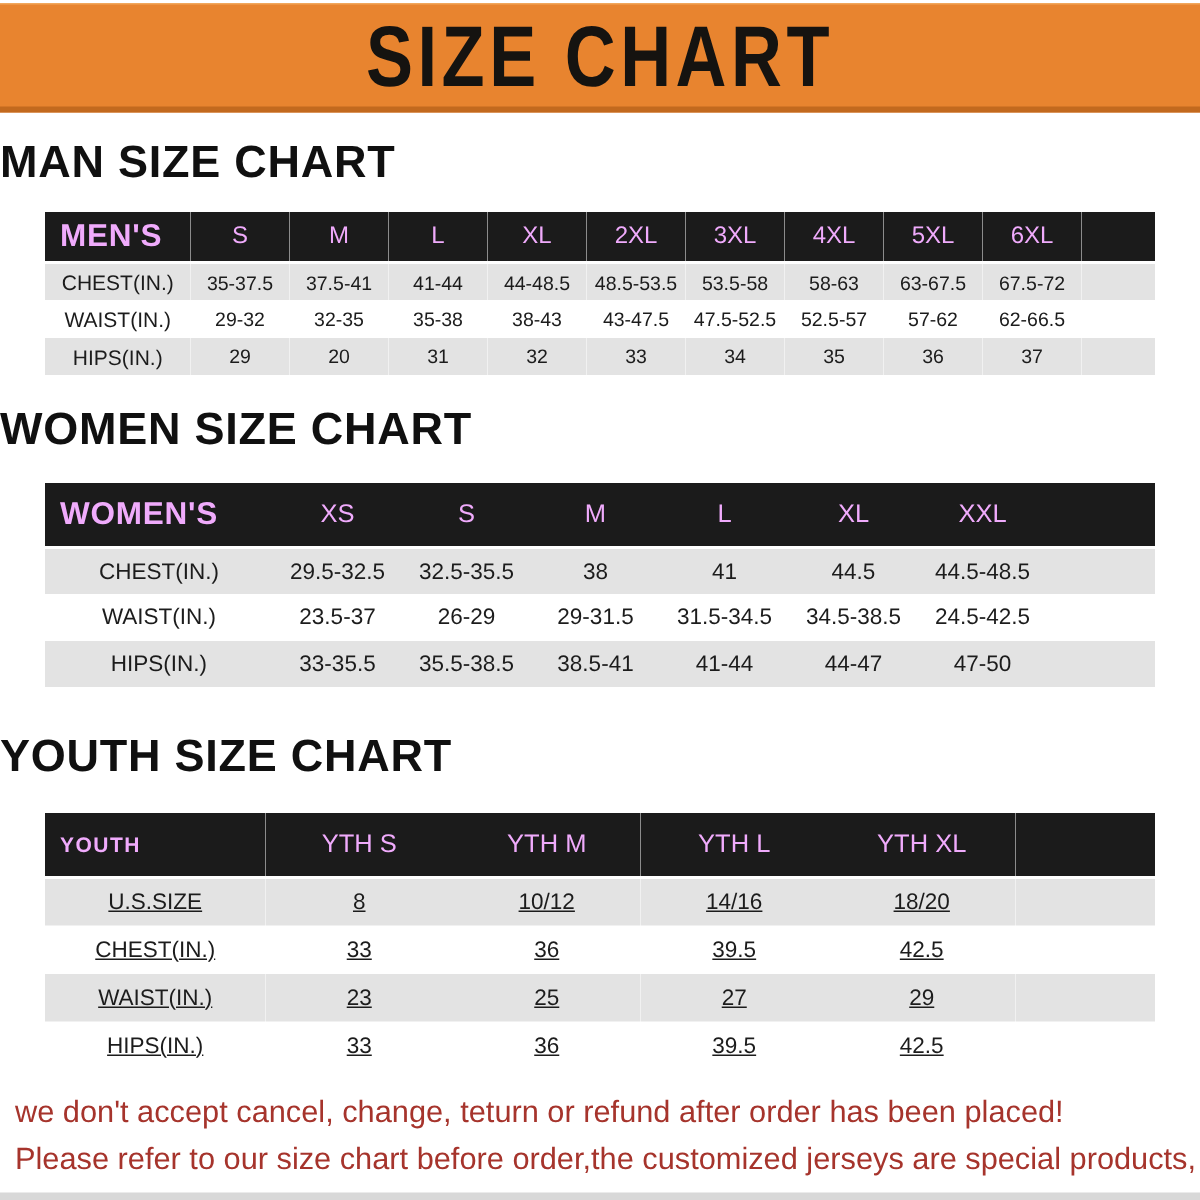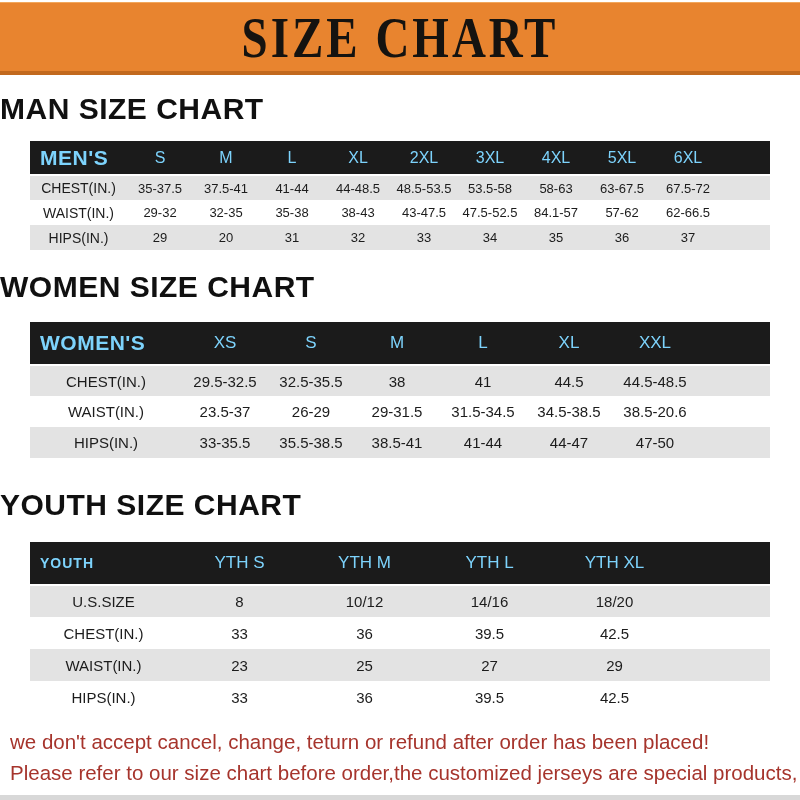--- a/index.html
+++ b/index.html
@@ -54,21 +54,21 @@
     table-layout: fixed;
     width: 740px;
     margin: 0 auto;
   }
   #men-table   { margin-top: 14px; }
   #women-table { margin-top: 17px; }
   #youth-table { margin-top: 19px; }
 
   thead th {
     background: #1b1b1b;
-    color: #7dd3fc;
+    color: #f0abfc;
     font-weight: 400;
     text-align: center;
     border-bottom: 2px solid #ffffff;
     white-space: nowrap;
     overflow: hidden;
   }
   thead th.row-head {
     text-align: left;
     padding-left: 10px;
     font-weight: 800;
@@ -94,42 +94,42 @@
   #women-table thead tr { height: 43px; }
   #women-table thead th { font-size: 17px; }
   #women-table thead th.row-head { font-size: 21px; }
   #women-table tbody tr { height: 31px; }
   #women-table tbody td { font-size: 15px; }
 
   #youth-table thead tr { height: 43px; }
   #youth-table thead th { font-size: 17px; }
   #youth-table thead th.row-head { font-size: 14px; letter-spacing: 1px; }
   #youth-table tbody tr { height: 32px; }
-  #youth-table tbody td { font-size: 15px; }
+  #youth-table tbody td { font-size: 15px; text-decoration: underline; }
 
   
   .note {
     margin: 13px 0 0 10px;
     font-size: 20.5px;
     line-height: 31px;
     font-weight: 400;
   }
   .bottom-strip {
     position: absolute;
     left: 0; right: 0; bottom: 0;
     height: 5px;
     background: #D8D8D8;
   }
 </style>
 </head>
 <body>
 
 <div class="page">
 
-  <div class="banner" style="background: rgb(232, 132, 47); font-family: Liberation Serif, serif;">
+  <div class="banner" style="background: rgb(232, 132, 47);">
     <div class="banner-title">SIZE CHART</div>
   </div>
 
   <div class="section-heading" id="men-heading">MAN SIZE CHART</div>
 
   <table id="men-table">
       <colgroup>
         <col style="width: 97px;">
         <col style="width: 66px;">
         <col style="width: 66px;">
@@ -172,21 +172,21 @@
           <td></td>
         </tr>
         <tr>
           <td class="row-label">WAIST(IN.)</td>
           <td>29-32</td>
           <td>32-35</td>
           <td>35-38</td>
           <td>38-43</td>
           <td>43-47.5</td>
           <td>47.5-52.5</td>
-          <td>84.1-57</td>
+          <td>52.5-57</td>
           <td>57-62</td>
           <td>62-66.5</td>
           <td></td>
         </tr>
         <tr>
           <td class="row-label">HIPS(IN.)</td>
           <td>29</td>
           <td>20</td>
           <td>31</td>
           <td>32</td>
@@ -236,21 +236,21 @@
           <td>44.5-48.5</td>
           <td></td>
         </tr>
         <tr>
           <td class="row-label">WAIST(IN.)</td>
           <td>23.5-37</td>
           <td>26-29</td>
           <td>29-31.5</td>
           <td>31.5-34.5</td>
           <td>34.5-38.5</td>
-          <td>38.5-20.6</td>
+          <td>24.5-42.5</td>
           <td></td>
         </tr>
         <tr>
           <td class="row-label">HIPS(IN.)</td>
           <td>33-35.5</td>
           <td>35.5-38.5</td>
           <td>38.5-41</td>
           <td>41-44</td>
           <td>44-47</td>
           <td>47-50</td>

